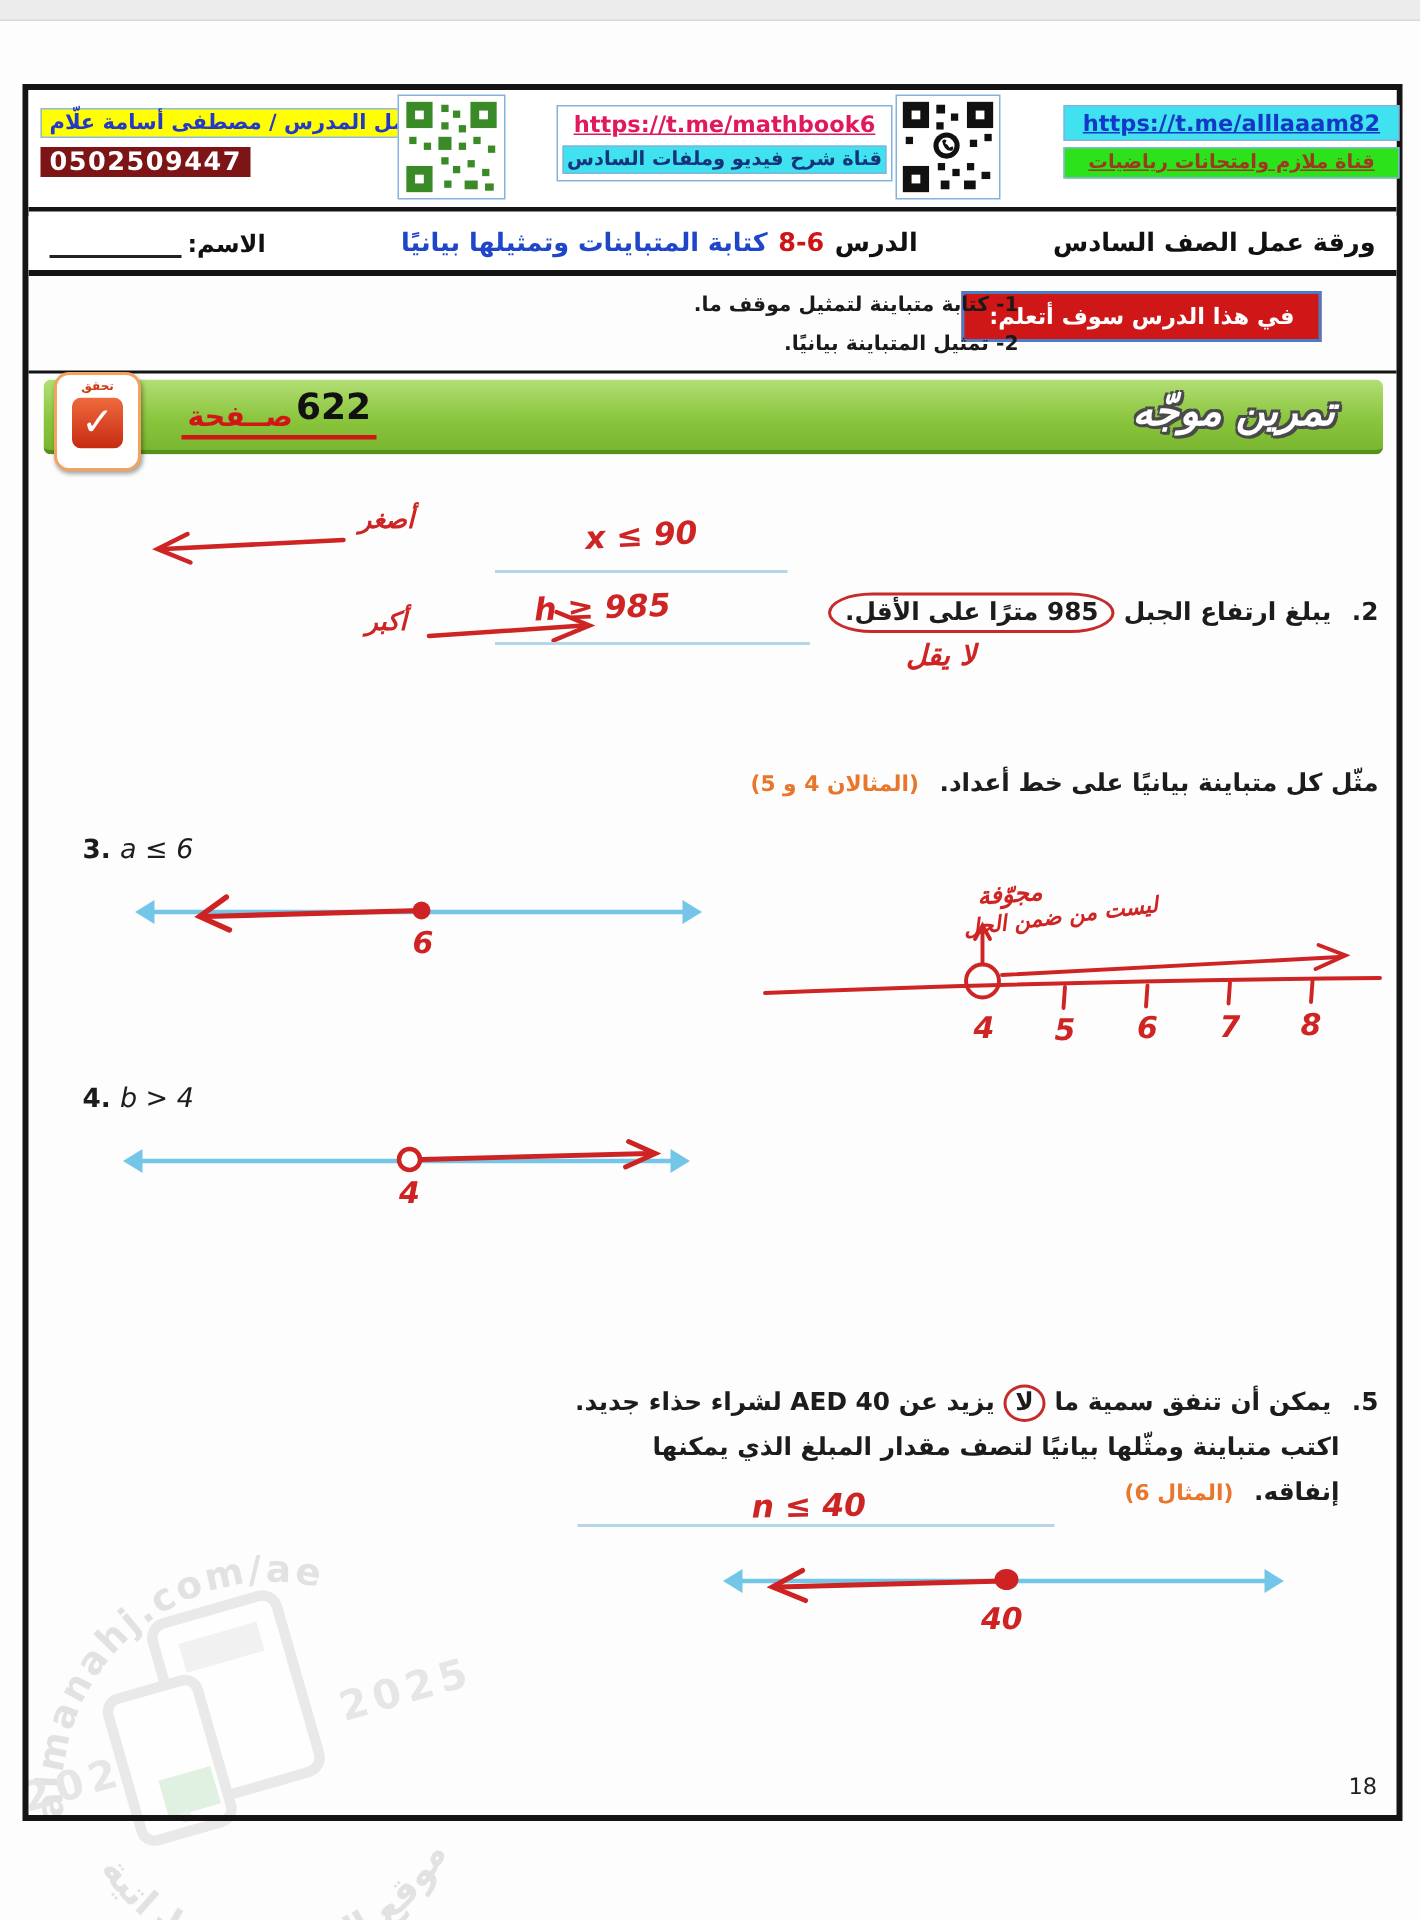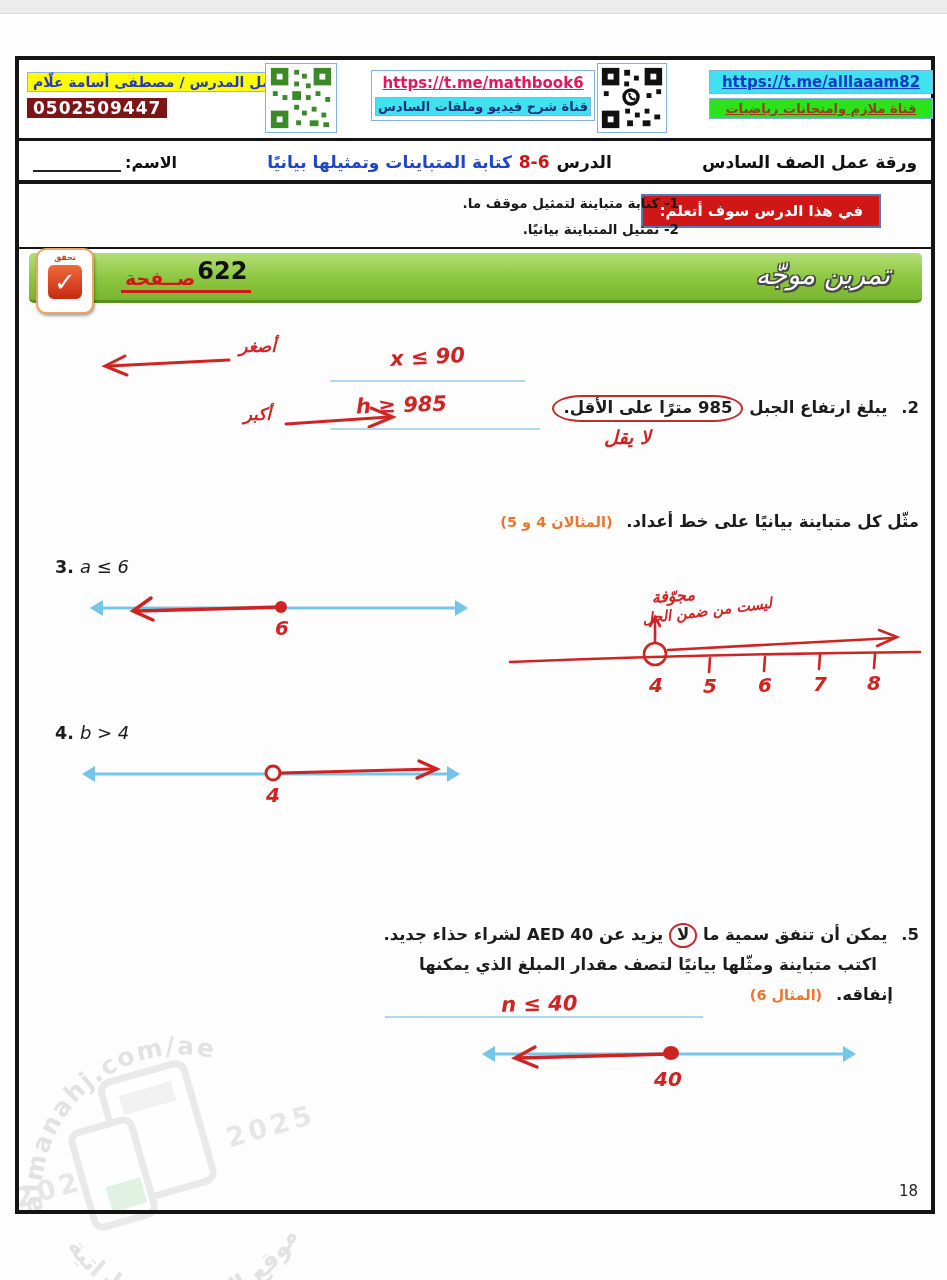--- a/index.html
+++ b/index.html
@@ -57,21 +57,21 @@
               font-weight:bold; font-size:15px; padding:6px 16px; border:2px solid #4a7cc7; }
   .obj-items { position:absolute; right:252px; top:2px; text-align:right; font-weight:bold;
               font-size:13.5px; color:#1a1a1a; line-height:26px; }
 
   .rule { position:absolute; left:0; top:187px; width:912px; height:2px; background:#141414; }
 
   
   .banner { position:absolute; left:10px; top:193px; width:893px; height:50px;
             border-radius:5px; border-bottom:3px solid #55911d;
             background:linear-gradient(180deg,#b3de75 0%,#8bc63f 55%,#79b52e 100%); }
-  .banner-title { position:absolute; right:32px; top:6px; color:#fff; font-weight:normal;
+  .banner-title { position:absolute; right:32px; top:6px; color:#fff; font-weight:bold;
             font-style:italic; font-size:27px;
             text-shadow:2px 2px 0 #4a4a4a,-1.5px -1.5px 0 #4a4a4a,1.5px -1.5px 0 #4a4a4a,
                         -1.5px 1.5px 0 #4a4a4a,2px 0 0 #4a4a4a,0 2px 0 #4a4a4a; }
   .pageblock { position:absolute; left:92px; top:8px; border-bottom:3px solid #d01616;
             padding:0 4px 1px; display:flex; flex-direction:row; align-items:flex-end; gap:2px; }
   .page-num { font-weight:bold; font-size:24px; color:#111; position:relative; top:-4px; }
   .page-word { font-weight:bold; font-size:19px; color:#d01616; }
 
   .check-badge { position:absolute; left:17px; top:188px; width:58px; height:66px;
             background:#fff; border:2px solid #f2a45f; border-radius:10px;
@@ -326,21 +326,21 @@
       <circle cx="192" cy="17" r="7" fill="#fff" stroke="#cf2222" stroke-width="3"></circle>
       <text x="185" y="46" font-size="20" font-weight="bold" font-style="italic" fill="#cf2222">4</text>
     </svg>
 
     <div class="qline" style="top:860px; white-space:normal; width:560px; text-align:right; line-height:30px;">
       <span class="qnum">5.</span>
       <span>يمكن أن تنفق سمية ما</span>
       <span class="circled-small">لا</span>
       <span>يزيد عن AED 40 لشراء حذاء جديد.</span>
       <br>
-      <span style="margin-right:42px;">اكتب متباينة ومثّلها بيانيًا لتصف مقدار المبلغ الذي يمكنها</span>
+      <span style="margin-right:26px;">اكتب متباينة ومثّلها بيانيًا لتصف مقدار المبلغ الذي يمكنها</span>
       <br>
       <span style="margin-right:26px;">إنفاقه.</span>
       <span class="exref">(المثال 6)</span>
     </div>
     <div class="blank" style="left:366px; top:956px; width:318px;"></div>
     <div class="hw" style="left:482px; top:932px; transform:rotate(-1deg);">n ≤ 40</div>
 
     <svg class="nl-svg" style="left:462px; top:976px;" width="375" height="58" viewBox="0 0 375 58">
       <line x1="10" y1="18" x2="366" y2="18" stroke="#74c6e8" stroke-width="3"></line>
       <polygon points="14,10 1,18 14,26" fill="#74c6e8"></polygon>

